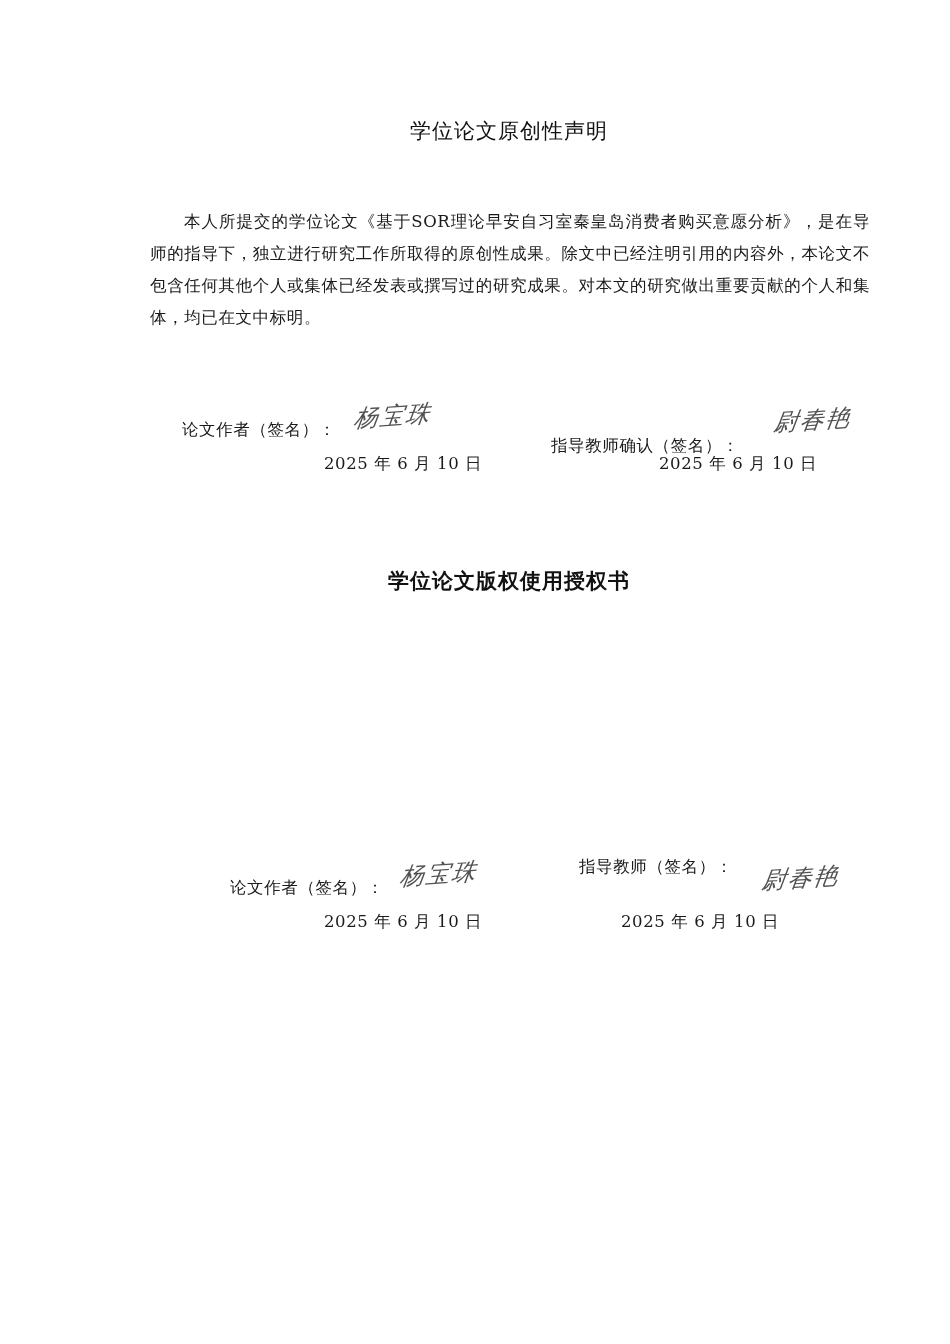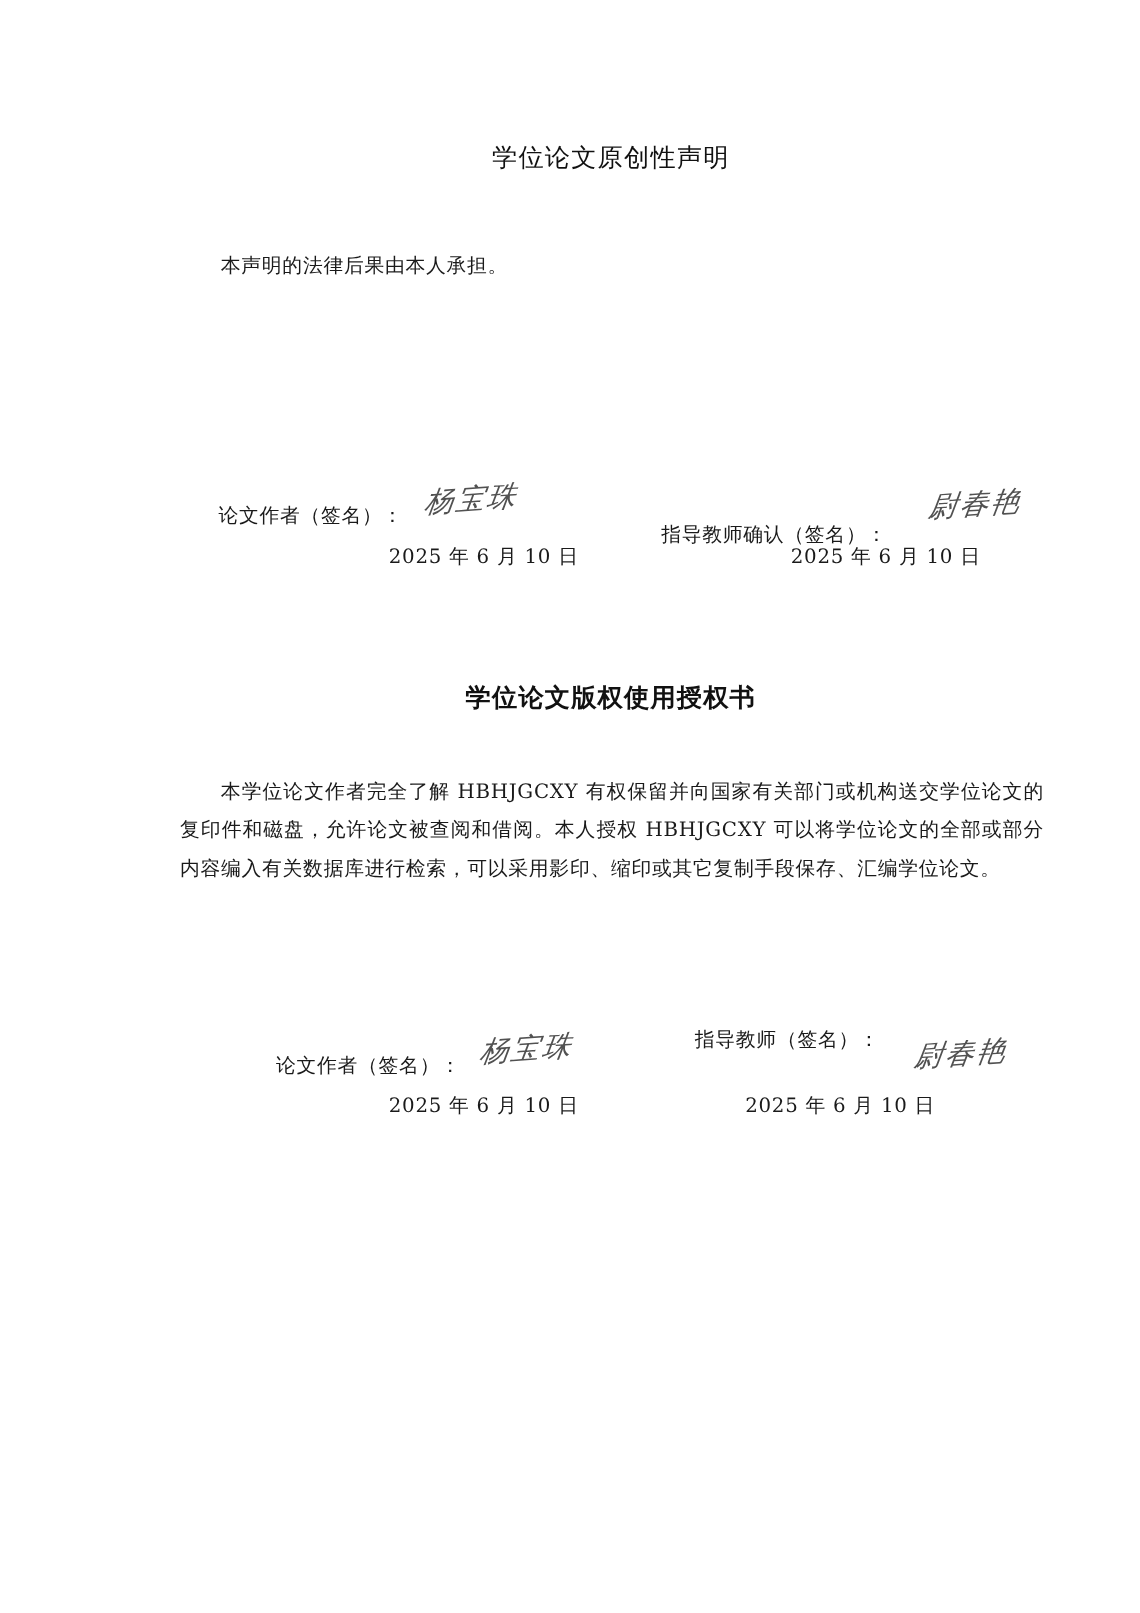--- a/index.html
+++ b/index.html
@@ -79,37 +79,36 @@
     }
   </style>
 </head>
 <body>
 
 <div class="page">
 
   <div class="title" style="top:117px;">学位论文原创性声明</div>
 
   <div class="para" style="top:206px;">
-    <p class="indent">本声明的法律后果由本人承担。</p>
+    <p class="indent">本人所提交的学位论文《基于SOR理论早安自习室秦皇岛消费者购买意愿分析》，是在导师的指导下，独立进行研究工作所取得的原创性成果。除文中已经注明引用的内容外，本论文不包含任何其他个人或集体已经发表或撰写过的研究成果。对本文的研究做出重要贡献的个人和集体，均已在文中标明。</p>
   </div>
 
   <div class="sig-row" style="left:0; top:0;">
     <span class="sig-label" style="left:148px; top:419px;">论文作者（签名）：</span>
     <span class="signature" style="left:320px; top:400px;">杨宝珠</span>
     <span class="sig-date" style="left:290px; top:453px;">2025 年 6 月 10 日</span>
 
     <span class="sig-label" style="left:517px; top:435px;text-align:center;">指导教师确认（签名）：</span>
     <span class="signature" style="left:740px; top:404px;">尉春艳</span>
     <span class="sig-date" style="left:625px; top:453px;">2025 年 6 月 10 日</span>
   </div>
 
   <div class="title" style="top:567px;font-weight:bold;">学位论文版权使用授权书</div>
 
   <div class="para" style="top:644px;">
-    <p class="indent">本学位论文作者完全了解 HBHJGCXY 有权保留并向国家有关部门或机构送交学位论文的复印件和磁盘，允许论文被查阅和借阅。本人授权 HBHJGCXY 可以将学位论文的全部或部分内容编入有关数据库进行检索，可以采用影印、缩印或其它复制手段保存、汇编学位论文。</p>
   </div>
 
   <div class="sig-row" style="left:0; top:0;">
     <span class="sig-label" style="left:196px; top:877px;">论文作者（签名）：</span>
     <span class="signature" style="left:366px; top:858px;">杨宝珠</span>
     <span class="sig-date" style="left:290px; top:911px;">2025 年 6 月 10 日</span>
 
     <span class="sig-label" style="left:545px; top:856px;">指导教师（签名）：</span>
     <span class="signature" style="left:728px; top:862px;">尉春艳</span>
     <span class="sig-date" style="left:587px; top:911px;">2025 年 6 月 10 日</span>

